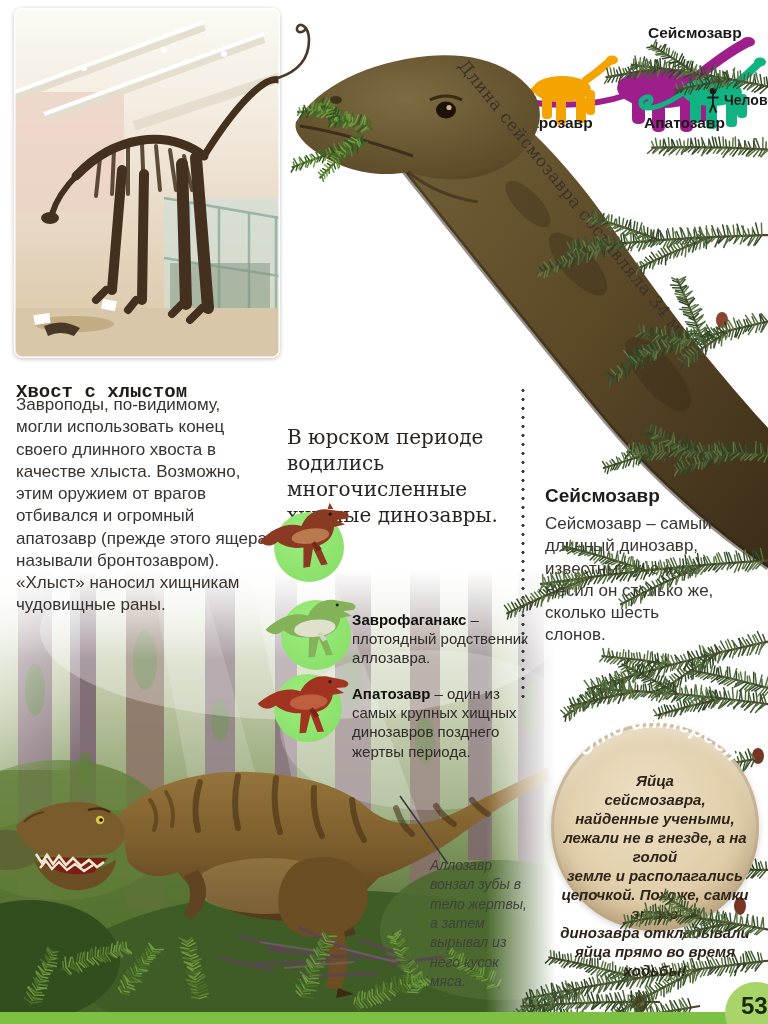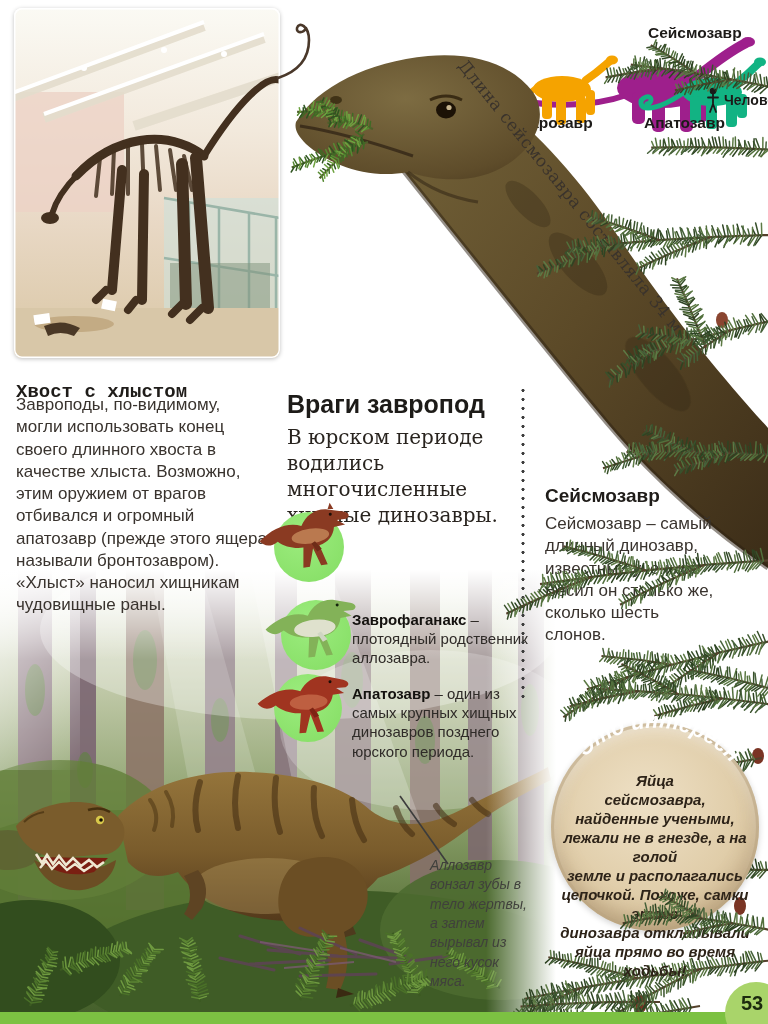--- a/index.html
+++ b/index.html
@@ -33,21 +33,21 @@
      background:radial-gradient(circle at 45% 38%,#eee0c5 0%,#e0cda9 55%,#cdb690 85%,#c0a87f 100%);
      box-shadow:inset 0 0 0 3px rgba(186,164,128,.55), inset 0 -10px 20px rgba(146,120,84,.45),
                 inset 0 8px 14px rgba(255,255,255,.5), 0 2px 6px rgba(0,0,0,.18);}
   .badge-body{font-weight:bold;font-style:italic;font-size:15px;line-height:1.27;
               color:#2d2318;text-align:center;}
   .badge-title-svg text{font-family:"Liberation Sans",sans-serif;font-weight:bold;font-style:italic;
               font-size:22px;fill:#fff;}
   
   .footer-strip{left:0;top:1012px;width:768px;height:12px;background:#7cc142;}
   .page-circle{width:62px;height:62px;border-radius:50%;background:#a9d46a;}
-  .page-num{font-weight:bold;font-size:20px;color:#1b2a0e;}
+  .page-num{font-weight:bold;font-size:24px;color:#1b2a0e;}
   .noevt{pointer-events:none;}
 </style>
 </head>
 <body>
 
 <div class="page">
 
   <div class="abs noevt" style="left:0;top:570px;width:556px;height:442px;z-index:1;">
     <svg id="forest-svg" width="556" height="442" viewBox="0 0 556 442">
       <defs>
@@ -365,21 +365,20 @@
         </g>
     </svg>
   </div>
 
   <div class="abs len-caption noevt" style="left:470px;top:56px;z-index:3;">Длина сейсмозавра составляла 34 м.</div>
 
 
   <div class="abs h-small" style="left:16px;top:381px;z-index:3;font-family:Liberation Mono, monospace;">Хвост с хлыстом</div>
   <div class="abs body-txt" style="left:16px;top:394px;width:252px;z-index:3;">Завроподы, по-видимому, могли использовать конец своего длинного хвоста в качестве хлыста. Возможно, этим оружием от врагов отбивался и огромный апатозавр (прежде этого ящера называли бронтозавром). «Хлыст» наносил хищникам чудовищные раны.</div>
 
-  <div class="abs h-big" style="left:287px;top:390px;z-index:3;">Враги завропод</div>
   <div class="abs lead" style="left:287px;top:424px;width:232px;z-index:3;">В юрском периоде водились многочисленные хищные динозавры.</div>
 
   <div class="abs item-circle" style="left:274px;top:512px;width:70px;height:70px;z-index:3;"></div>
   <svg class="abs noevt" style="left:258px;top:498px;z-index:4;transform:rotate(-8deg);" width="104" height="84" viewBox="0 0 110 84">
     <path d="M2,36 C18,24 34,20 48,26 C54,16 64,10 76,12 L94,17 C100,19 101,23 96,25 L86,25 L94,31 L82,32
              C80,41 74,47 64,49 L70,70 L63,70 L57,51 L51,70 L44,70 L47,49 C37,49 27,45 21,39 C13,44 6,42 2,36 Z" fill="#8a3a22"></path>
     <ellipse cx="56" cy="38" rx="20" ry="8" fill="#c98f5f" opacity=".75"></ellipse>
     <path d="M78,12 l3,-6 l3,7 Z" fill="#8a3a22"></path>
     <path d="M60,44 l6,9 l-5,2 l-5,-9 Z" fill="#6e2c18"></path>
     <circle cx="80" cy="18" r="1.6" fill="#1a0d06"></circle>
@@ -399,21 +398,21 @@
 
   <div class="abs item-circle" style="left:274px;top:674px;width:68px;height:68px;z-index:3;"></div>
   <svg class="abs noevt" style="left:256px;top:664px;z-index:4;transform:rotate(-4deg);" width="104" height="84" viewBox="0 0 110 84">
     <path d="M2,36 C18,24 34,20 48,26 C54,16 64,10 76,12 L94,17 C100,19 101,23 96,25 L86,25 L94,31 L82,32
              C80,41 74,47 64,49 L70,70 L63,70 L57,51 L51,70 L44,70 L47,49 C37,49 27,45 21,39 C13,44 6,42 2,36 Z" fill="#a03420"></path>
     <ellipse cx="56" cy="38" rx="20" ry="8" fill="#c66a4a" opacity=".8"></ellipse>
     <path d="M60,44 l6,9 l-5,2 l-5,-9 Z" fill="#7e2414"></path>
     <circle cx="80" cy="18" r="1.6" fill="#1a0d06"></circle>
   </svg>
   <div class="abs item-txt" style="left:352px;top:684px;width:182px;z-index:3;">
-    <b>Апатозавр</b><span> – один из самых крупных хищных динозавров позднего юрского периода.</span>
+    <b>Апатозавр</b><span> – один из самых крупных хищных динозавров позднего жертвы периода.</span>
   </div>
 
   <div class="abs dotted-sep" style="left:521px;top:388px;height:316px;z-index:3;"></div>
 
   <div class="abs h-small" style="left:545px;top:485px;z-index:3;">Сейсмозавр</div>
   <div class="abs body-txt" style="left:545px;top:513px;width:178px;z-index:3;">Сейсмозавр – самый длинный динозавр, известный ученым. Весил он столько же, сколько шесть слонов.</div>
 
   <svg class="abs noevt" style="left:390px;top:790px;z-index:3;" width="70" height="80" viewBox="0 0 70 80">
     <line x1="10" y1="6" x2="58" y2="74" stroke="#3c3c3c" stroke-width="1.6"></line>
   </svg>

